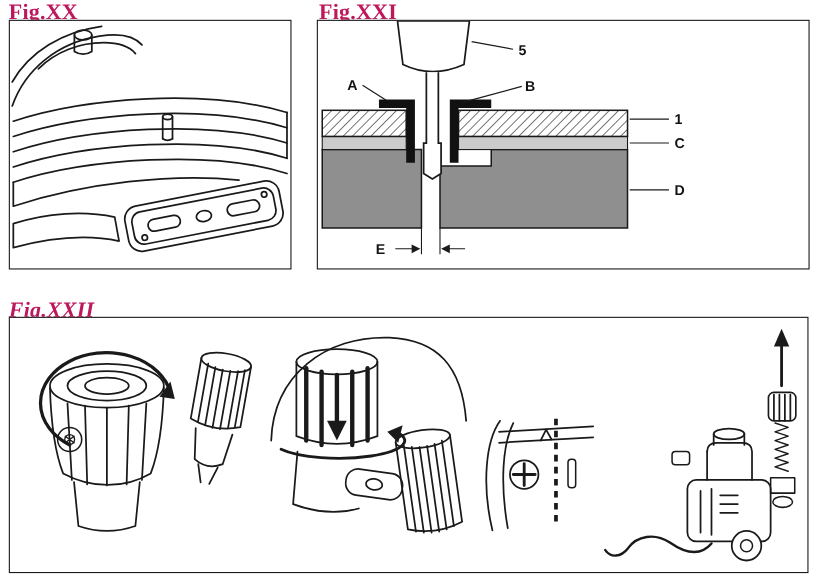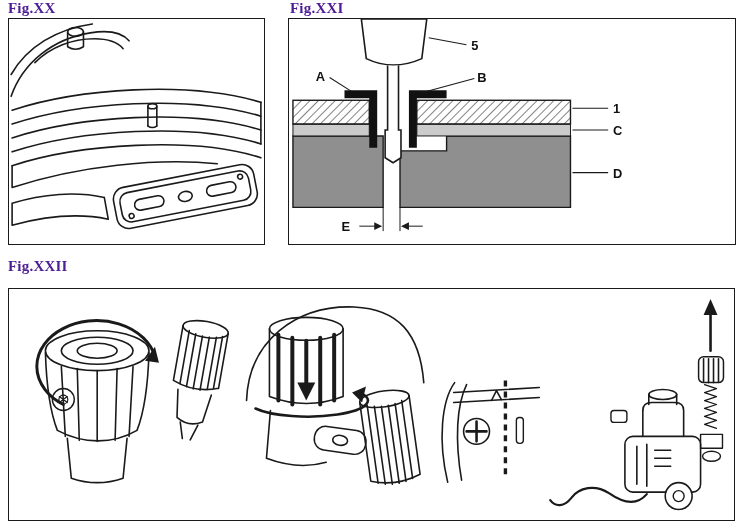--- a/index.html
+++ b/index.html
@@ -1,28 +1,28 @@
 <!DOCTYPE html>
 <html><head>
 <meta charset="utf-8">
 <style>
   html,body{margin:0;padding:0;background:#fff;}
   body{width:740px;height:524px;position:relative;overflow:hidden;
        font-family:"Liberation Sans",sans-serif;}
   .page{position:absolute;inset:0;background:#fff;}
   .fig-label{position:absolute;font-family:"Liberation Serif",serif;
-             font-weight:bold;font-size:15px;color:#4c1d95;letter-spacing:.2px;}
+             font-weight:bold;font-size:20px;color:#be185d;letter-spacing:.2px;}
   .fig-box{position:absolute;border:1.6px solid #1a1a1a;background:#fff;
            box-sizing:border-box;}
   .fig-box svg{display:block;width:100%;height:100%;}
   .lbl-xx{left:8px;top:0;}
   .box-xx{left:8px;top:18px;width:257px;height:227px;}
   .lbl-xxi{left:290px;top:0;text-align:right;}
   .box-xxi{left:288px;top:18px;width:448px;height:227px;}
-  .lbl-xxii{left:8px;top:258px;}
+  .lbl-xxii{left:8px;top:271px;font-style:italic;}
   .box-xxii{left:8px;top:288px;width:727px;height:233px;}
 </style>
 </head>
 <body>
 
 <div class="page">
 
   <div class="fig-label lbl-xx">Fig.XX</div>
   <div class="fig-box box-xx">
     <svg viewBox="0 0 257 227">

